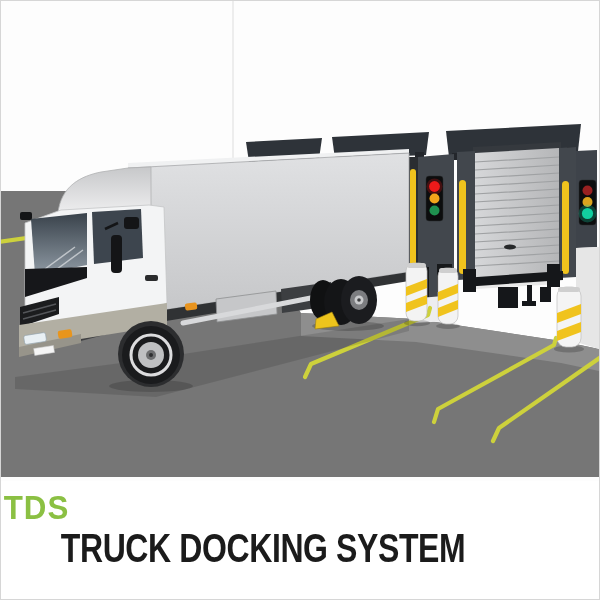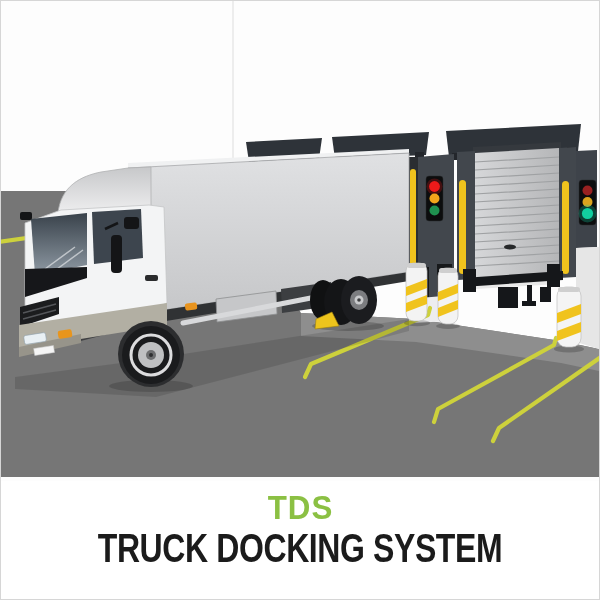--- a/index.html
+++ b/index.html
@@ -3,21 +3,21 @@
 <meta charset="utf-8">
 <style>
   html,body{margin:0;padding:0;background:#ffffff;}
   #frame{
     position:relative;width:600px;height:600px;box-sizing:border-box;
     border:1px solid #d6d6d6;background:#fdfdfd;overflow:hidden;
     font-family:"Liberation Sans","DejaVu Sans",sans-serif;
   }
   #scene{display:block;position:absolute;top:0;left:0;}
   .caption{
-    position:absolute;left:0;right:0;top:480px;text-align:center;
+    position:absolute;left:0;right:0;top:480px;
     background:#ffffff;height:119px;
   }
   .acronym{
     display:inline-block;margin-top:9px;font-size:34px;font-weight:bold;
     color:#8BC043;line-height:1.05;transform:scaleX(.92);letter-spacing:1px;
   }
   .title{
     display:block;margin-top:1px;font-size:40px;font-weight:bold;
     color:#1b1b1b;line-height:1.05;transform:scaleX(.8);letter-spacing:-.5px;
     white-space:nowrap;

